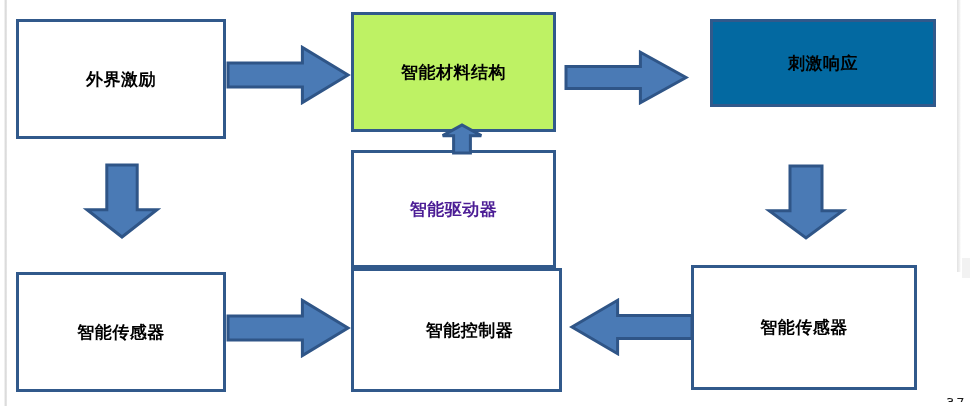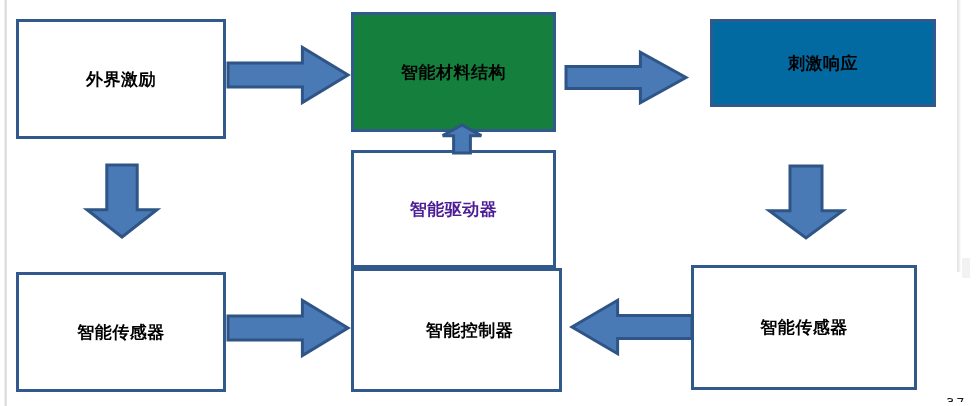--- a/index.html
+++ b/index.html
@@ -101,21 +101,21 @@
   <div class="edge-left"></div>
   <div class="edge-right"></div>
   <div class="edge-right-2"></div>
 
   <div class="corner-mark">37</div>
 
   <div id="nodes-layer">
       <div class="node" style="left: 16px; top: 19px; width: 210px; height: 120px; border-color: rgb(49, 89, 139); background: rgb(255, 255, 255);">
         <span class="label" style="color: rgb(0, 0, 0);">外界激励</span>
       </div>
-      <div class="node" style="left: 351px; top: 12px; width: 205px; height: 120px; border-color: rgb(49, 89, 139); background: #15803d;">
+      <div class="node" style="left: 351px; top: 12px; width: 205px; height: 120px; border-color: rgb(49, 89, 139); background: #bef264;">
         <span class="label" style="color: rgb(0, 0, 0);">智能材料结构</span>
       </div>
       <div class="node" style="left: 710px; top: 19px; width: 226px; height: 88px; border-color: rgb(49, 89, 139); background: #0369a1;">
         <span class="label" style="color: rgb(0, 0, 0);">刺激响应</span>
       </div>
       <div class="node" style="left: 351px; top: 150px; width: 205px; height: 118px; border-color: rgb(49, 89, 139); background: rgb(255, 255, 255);">
         <span class="label" style="color: #4c1d95;">智能驱动器</span>
       </div>
       <div class="node" style="left: 16px; top: 272px; width: 210px; height: 120px; border-color: rgb(49, 89, 139); background: rgb(255, 255, 255);">
         <span class="label" style="color: rgb(0, 0, 0);">智能传感器</span>

